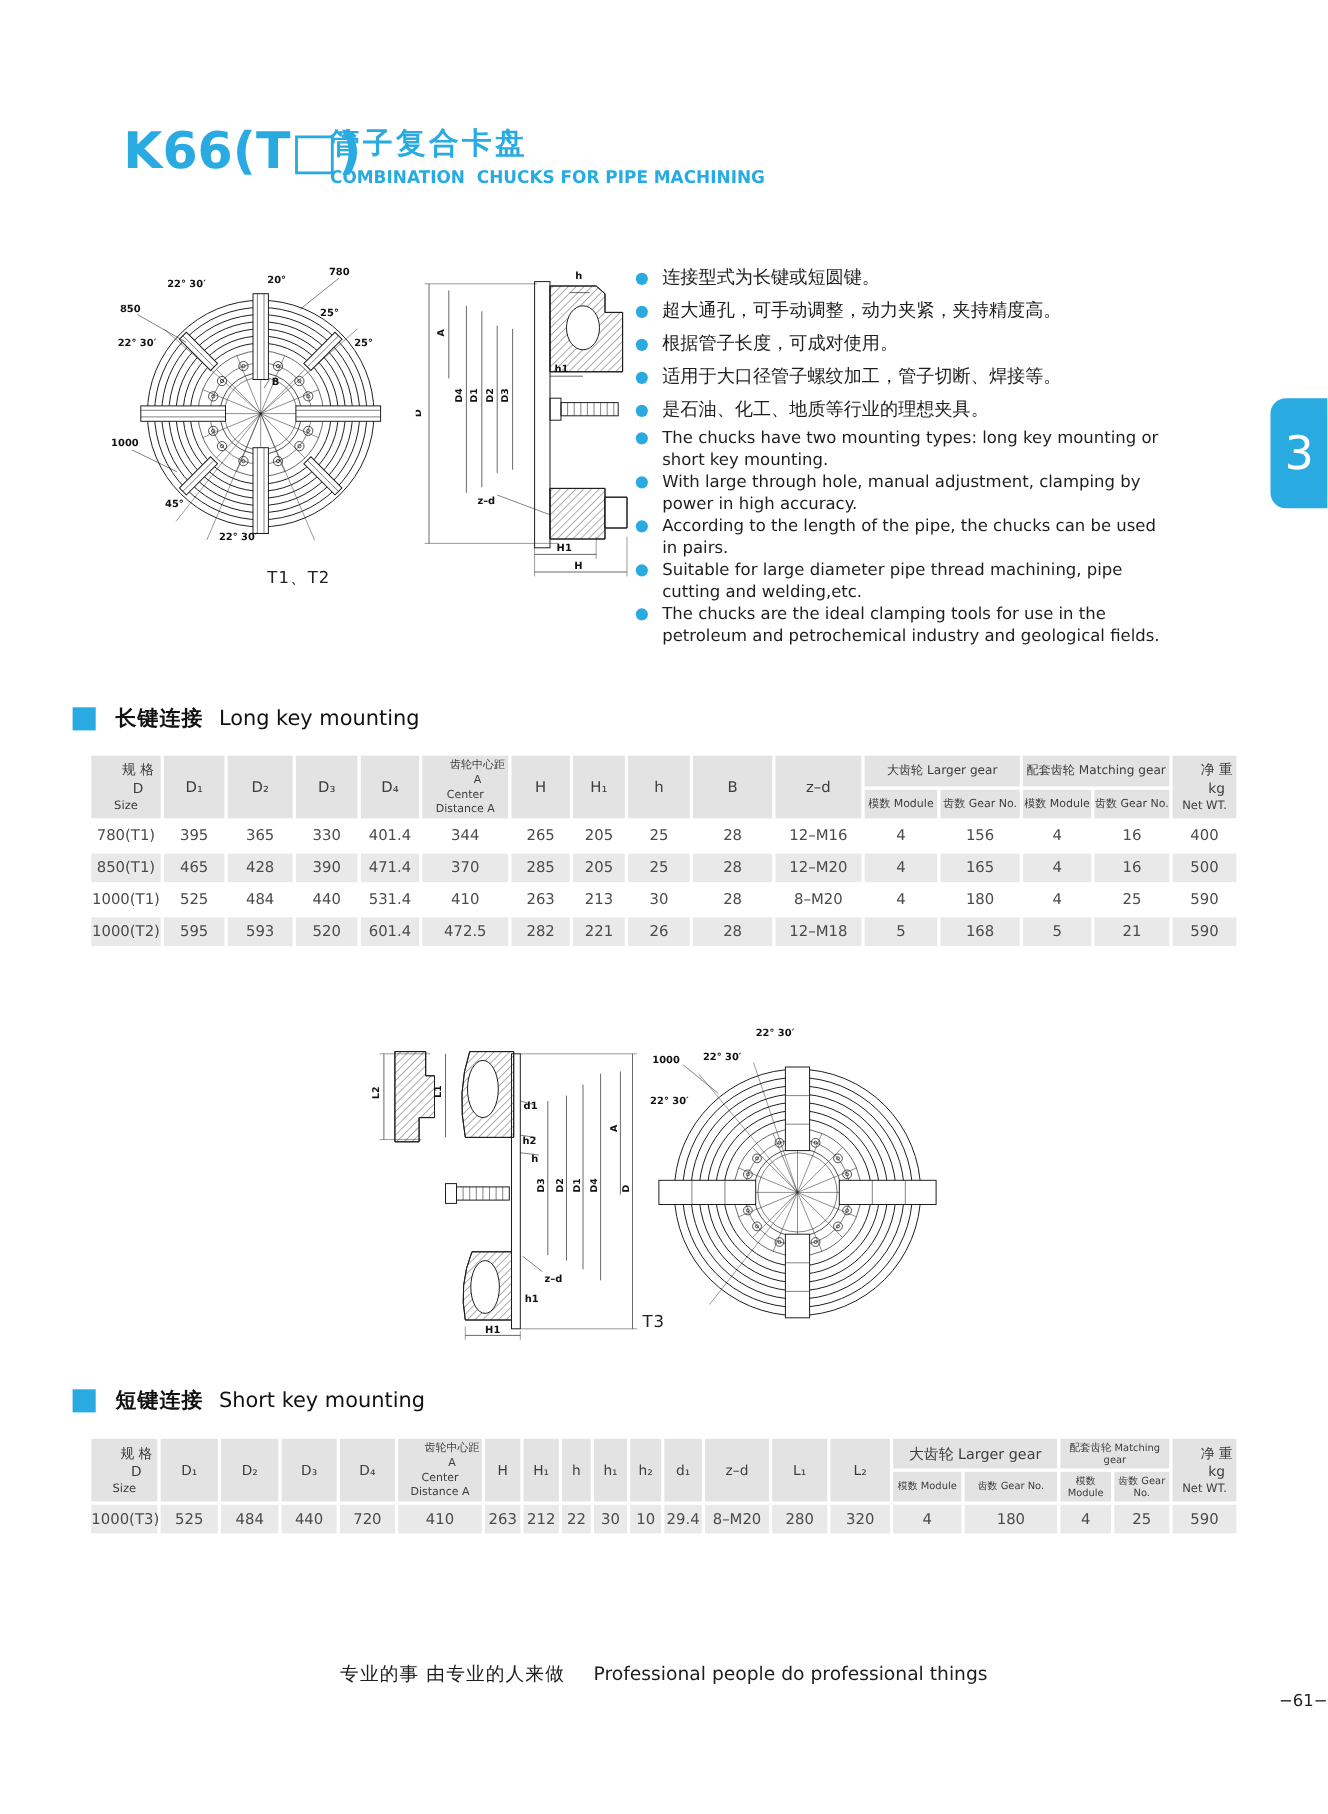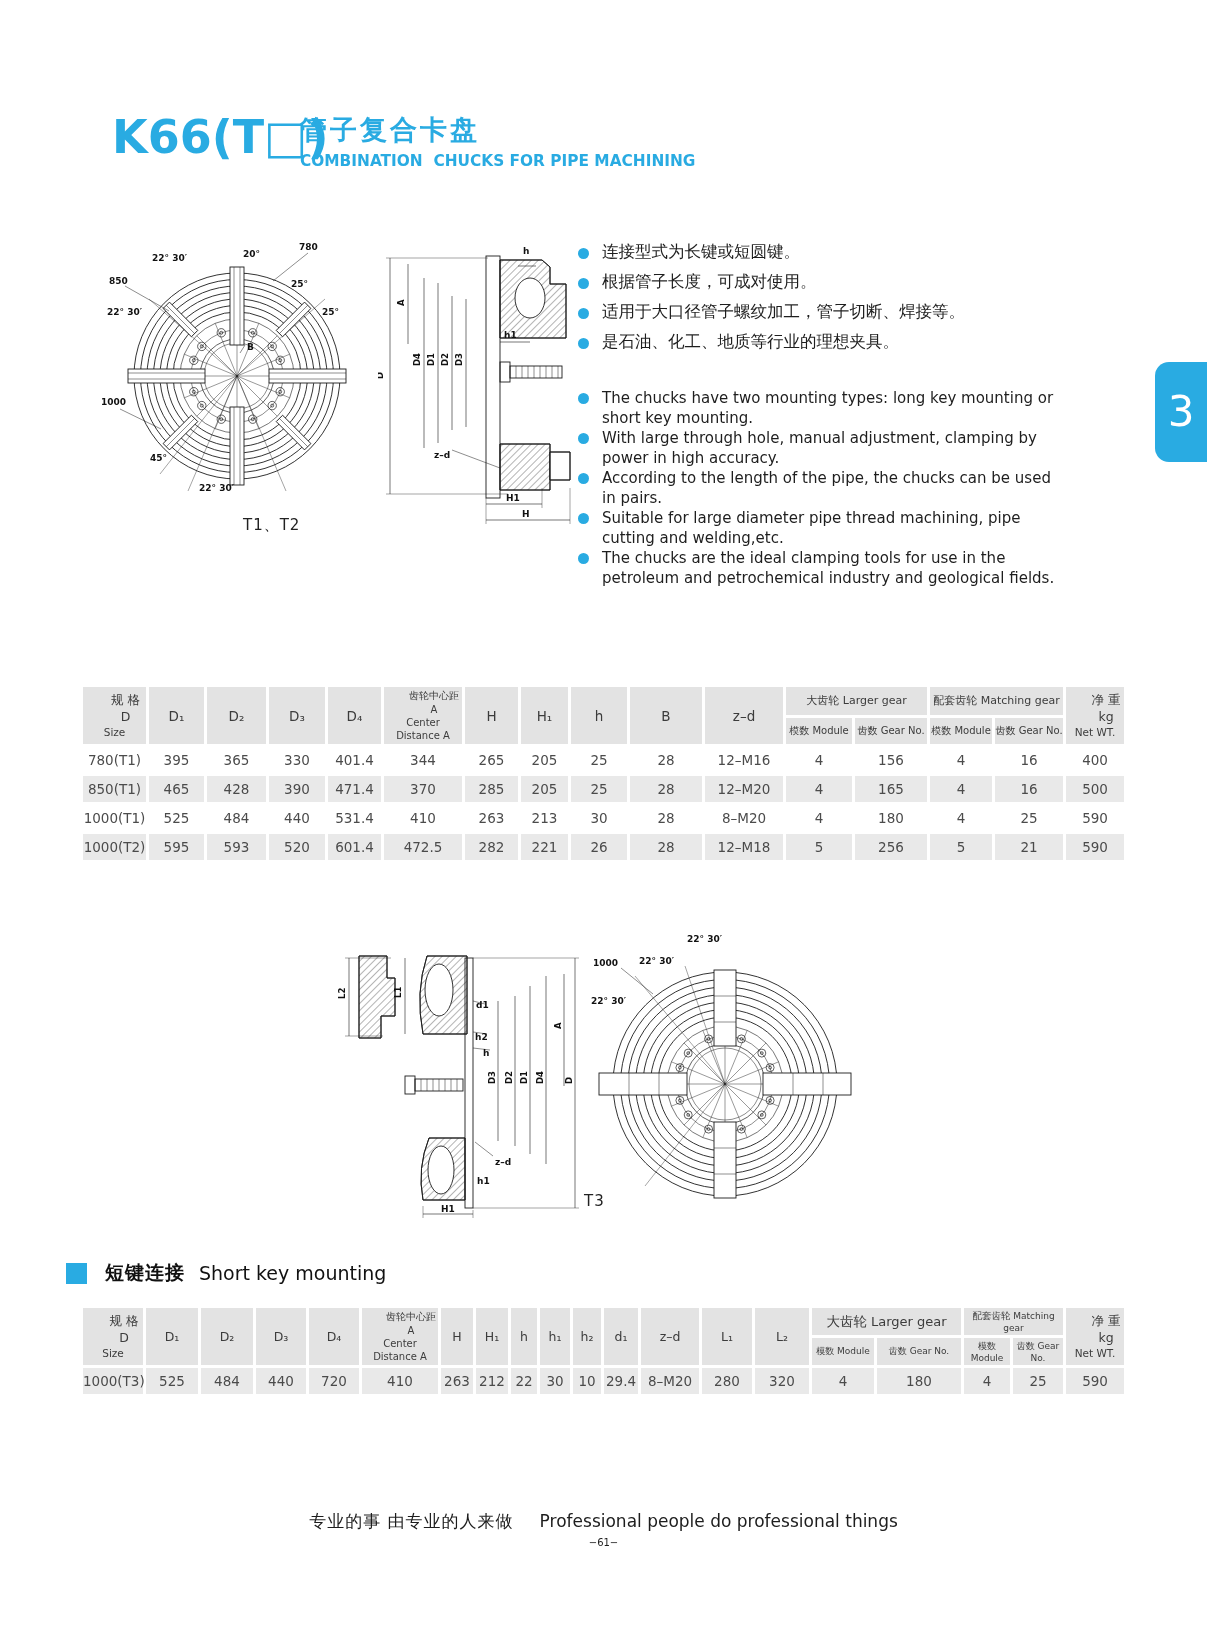--- a/index.html
+++ b/index.html
@@ -59,21 +59,21 @@
   .t2 { top:1281px; }
 
   
   svg.draw { position:absolute; }
   svg.draw text { font-family:"DejaVu Sans",sans-serif; font-weight:bold; fill:#111; font-size:9px; }
   svg.draw .rot { font-size:8.5px; }
 
   
   .slogan { top:1486px; left:0; width:100%; text-align:center; font-size:17px; color:#1d1d1d; }
   .slogan .zh { margin-right:26px; letter-spacing:1px; }
-  .pageno { top:1513px; left:0; width:100%; text-align:center; font-size:10px; color:#1d1d1d; }
+  .pageno { top:1513px; left:0; width:100%; text-align:right; font-size:15px; color:#1d1d1d; }
 </style>
 </head>
 <body>
 
 <div class="page">
 
   <div class="abs model">K66(T□)</div>
   <div class="abs titlezh">管子复合卡盘</div>
   <div class="abs titleen">COMBINATION  CHUCKS FOR PIPE MACHINING</div>
 
@@ -223,20 +223,24 @@
 
   <div class="abs cap" style="left:243px; top:492px;">T1、T2</div>
 
   <ul class="abs feat feat-zh">
     <li>
         <span class="dot"></span>
         <span>连接型式为长键或短圆键。</span>
       </li>
     <li>
         <span class="dot"></span>
+        <span>超大通孔，可手动调整，动力夹紧，夹持精度高。</span>
+      </li>
+    <li>
+        <span class="dot"></span>
         <span>根据管子长度，可成对使用。</span>
       </li>
     <li>
         <span class="dot"></span>
         <span>适用于大口径管子螺纹加工，管子切断、焊接等。</span>
       </li>
     <li>
         <span class="dot"></span>
         <span>是石油、化工、地质等行业的理想夹具。</span>
       </li>
@@ -257,20 +261,25 @@
     <li>
         <span class="dot"></span>
         <span>Suitable for large diameter pipe thread machining, pipe cutting and  welding,etc.</span>
       </li>
     <li>
         <span class="dot"></span>
         <span>The chucks are the ideal clamping tools for use in the petroleum and petrochemical industry and geological fields.</span>
       </li>
   </ul>
 
+  <div class="abs sec-head" style="top:616px;">
+    <span class="sq"></span>
+    <span class="zh">长键连接</span>
+    <span class="en">Long key mounting</span>
+  </div>
 
   <table class="spec t1">
     <colgroup>
       <col style="width:63px">
         <col style="width:55px">
         <col style="width:59px">
         <col style="width:56px">
       <col style="width:53px">
         <col style="width:78px">
         <col style="width:53px">
@@ -378,21 +387,21 @@
           <td>593</td>
           <td>520</td>
           <td>601.4</td>
           <td>472.5</td>
           <td>282</td>
           <td>221</td>
           <td>26</td>
           <td>28</td>
           <td>12–M18</td>
           <td>5</td>
-          <td>256</td>
+          <td>168</td>
           <td>5</td>
           <td>21</td>
           <td>590</td>
         </tr>
       </tbody>
   </table>
 
   <svg class="draw" style="left:335px; top:862px;" width="560" height="335" viewBox="0 0 560 335">
     <defs>
       <pattern id="hp2" width="5" height="5" patternUnits="userSpaceOnUse" patternTransform="rotate(45)">

